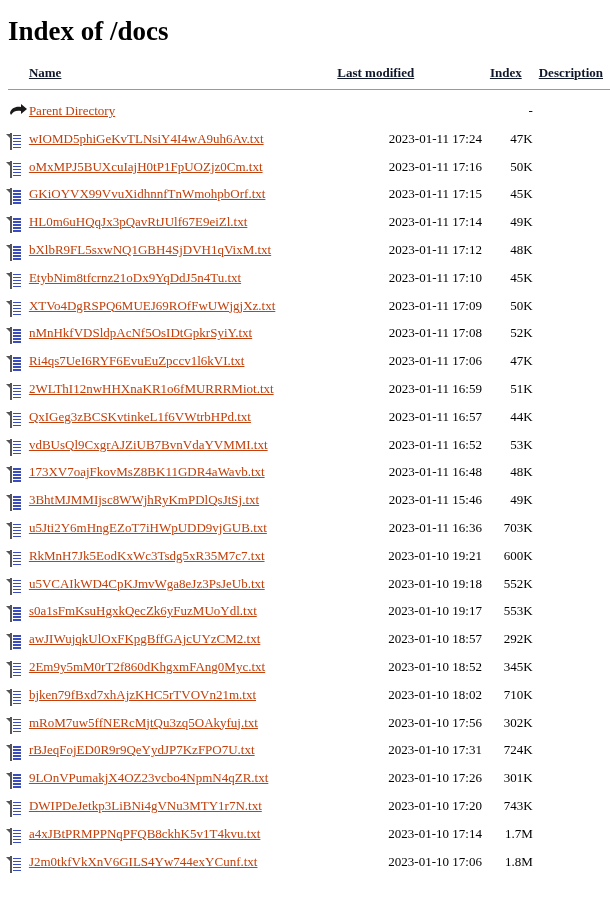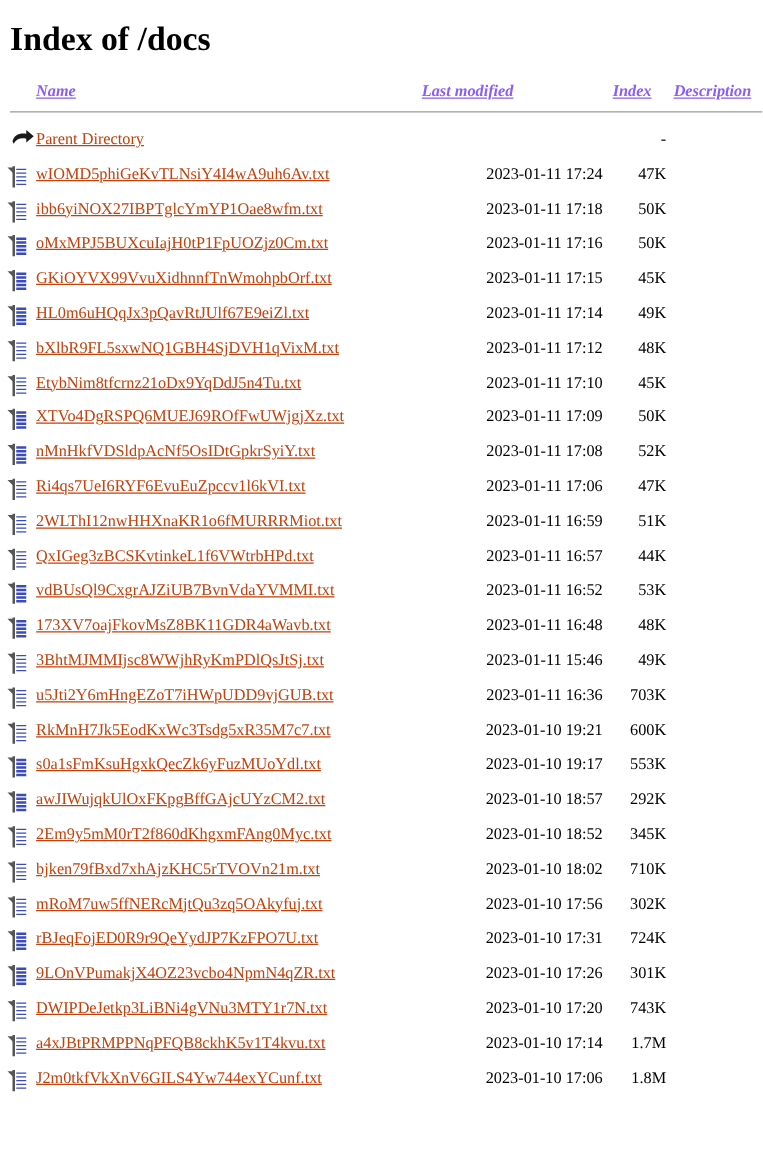--- a/index.html
+++ b/index.html
@@ -33,23 +33,22 @@
     font-family: "Liberation Serif", "DejaVu Serif", serif;
   }
   table.listing th {
     font-weight: bold;
     text-align: left;
     padding: 0 0 4px 0;
     vertical-align: bottom;
     white-space: nowrap;
   }
   table.listing th a {
-    color: #8b5cf6;
+    color: #0f172a;
     text-decoration: underline;
-    font-style: italic;
   }
   table.listing td {
     padding: 1px 0;
     vertical-align: middle;
     white-space: nowrap;
     line-height: 25.8px;
   }
   .col-icon   { width: 21px; }
   .col-name   { width: 315px; }
   .col-mod    { width: 150px; text-align: right; padding-right: 8px !important; }
@@ -167,27 +166,20 @@
         </tr>
         <tr>
           <td class="col-icon icon-cell"><span class="icon"><span class="icon-text"></span></span></td>
           <td class="col-name"><a class="entry" href="#">wIOMD5phiGeKvTLNsiY4I4wA9uh6Av.txt</a></td>
           <td class="col-mod mod-cell">2023-01-11 17:24</td>
           <td class="col-size size-cell">47K</td>
           <td class="col-desc"></td>
         </tr>
         <tr>
           <td class="col-icon icon-cell"><span class="icon"><span class="icon-text"></span></span></td>
-          <td class="col-name"><a class="entry" href="#">ibb6yiNOX27IBPTglcYmYP1Oae8wfm.txt</a></td>
-          <td class="col-mod mod-cell">2023-01-11 17:18</td>
-          <td class="col-size size-cell">50K</td>
-          <td class="col-desc"></td>
-        </tr>
-        <tr>
-          <td class="col-icon icon-cell"><span class="icon"><span class="icon-text"></span></span></td>
           <td class="col-name"><a class="entry" href="#">oMxMPJ5BUXcuIajH0tP1FpUOZjz0Cm.txt</a></td>
           <td class="col-mod mod-cell">2023-01-11 17:16</td>
           <td class="col-size size-cell">50K</td>
           <td class="col-desc"></td>
         </tr>
         <tr>
           <td class="col-icon icon-cell"><span class="icon"><span class="icon-text"></span></span></td>
           <td class="col-name"><a class="entry" href="#">GKiOYVX99VvuXidhnnfTnWmohpbOrf.txt</a></td>
           <td class="col-mod mod-cell">2023-01-11 17:15</td>
           <td class="col-size size-cell">45K</td>
@@ -279,20 +271,27 @@
         </tr>
         <tr>
           <td class="col-icon icon-cell"><span class="icon"><span class="icon-text"></span></span></td>
           <td class="col-name"><a class="entry" href="#">RkMnH7Jk5EodKxWc3Tsdg5xR35M7c7.txt</a></td>
           <td class="col-mod mod-cell">2023-01-10 19:21</td>
           <td class="col-size size-cell">600K</td>
           <td class="col-desc"></td>
         </tr>
         <tr>
           <td class="col-icon icon-cell"><span class="icon"><span class="icon-text"></span></span></td>
+          <td class="col-name"><a class="entry" href="#">u5VCAIkWD4CpKJmvWga8eJz3PsJeUb.txt</a></td>
+          <td class="col-mod mod-cell">2023-01-10 19:18</td>
+          <td class="col-size size-cell">552K</td>
+          <td class="col-desc"></td>
+        </tr>
+        <tr>
+          <td class="col-icon icon-cell"><span class="icon"><span class="icon-text"></span></span></td>
           <td class="col-name"><a class="entry" href="#">s0a1sFmKsuHgxkQecZk6yFuzMUoYdl.txt</a></td>
           <td class="col-mod mod-cell">2023-01-10 19:17</td>
           <td class="col-size size-cell">553K</td>
           <td class="col-desc"></td>
         </tr>
         <tr>
           <td class="col-icon icon-cell"><span class="icon"><span class="icon-text"></span></span></td>
           <td class="col-name"><a class="entry" href="#">awJIWujqkUlOxFKpgBffGAjcUYzCM2.txt</a></td>
           <td class="col-mod mod-cell">2023-01-10 18:57</td>
           <td class="col-size size-cell">292K</td>

